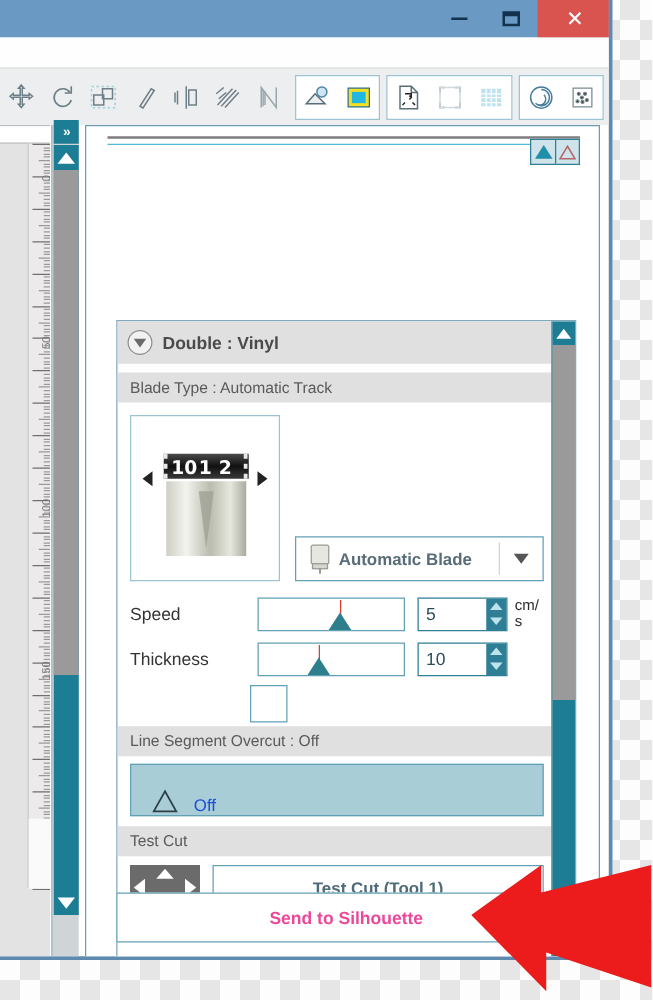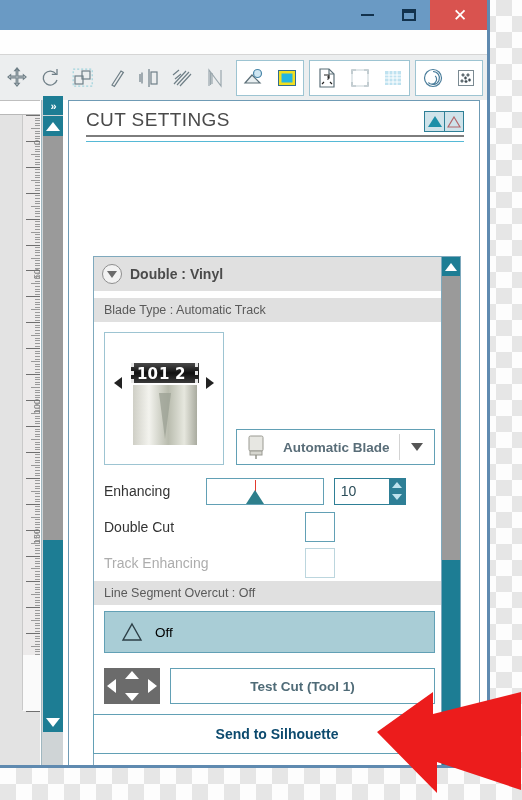--- a/index.html
+++ b/index.html
@@ -178,21 +178,21 @@
   .arrow-r{ right:9px; width:0;height:0;border-top:6px solid transparent;border-bottom:6px solid transparent;border-left:8px solid #222; }
   #blade-right{ flex:1; display:flex; flex-direction:column; }
   #blade-desc{
     font-size:11.5px; color:#333; line-height:1.45;
     text-align:justify; padding-right:2px;
   }
   #blade-select{
     margin-top:auto; height:36px; border:1px solid #62a0b5; background:#fff;
     display:flex; align-items:center; padding-left:8px;
   }
-  #blade-select .lbl{ font-size:13.5px; color:#596d78; font-weight:bold; margin-left:16px; }
+  #blade-select .lbl{ font-size:13.5px; color:#596d78; font-weight:bold; margin-left:4px; }
   #blade-select .divider{ margin-left:auto; width:1px; height:26px; background:#d3d3d3; }
   #blade-select .caret{ width:34px; display:flex; align-items:center; justify-content:center; }
   .caret-dn{ width:0;height:0;border-left:6px solid transparent;border-right:6px solid transparent;border-top:8px solid #555;}
 
   .ctrl-row{ display:flex; align-items:center; padding:3px 8px 3px 10px; height:36px; }
   .ctrl-label{ width:105px; font-size:14px; color:#333; }
   .ctrl-label.dim{ color:#adadad; }
   .slider{
     width:118px; height:27px; border:1px solid #62a0b5; background:#fff;
     position:relative; flex:none;
@@ -209,41 +209,41 @@
     display:flex; flex-direction:column; align-items:center; justify-content:space-around; }
   .sp-u{ width:0;height:0;border-left:5px solid transparent;border-right:5px solid transparent;border-bottom:6px solid #bfe3ee;}
   .sp-d{ width:0;height:0;border-left:5px solid transparent;border-right:5px solid transparent;border-top:6px solid #bfe3ee;}
   .unit{ margin-left:6px; font-size:12px; color:#2b2b2b; line-height:1.05; width:24px; }
   .chk{ width:30px; height:30px; border:1px solid #62a0b5; background:#fff; margin-left:24px; }
   .chk.dim{ border-color:#bcd6de; }
 
   #overcut-row{ display:flex; padding:6px 8px 8px 10px; gap:0; }
   .ocbtn{
     flex:1; height:42px; border:1px solid #62a0b5; background:#fff;
-    display:flex; align-items:center; gap:10px; padding-left:14px;
-    font-size:13.5px; color:#000000;
+    display:flex; align-items:flex-end; gap:10px; padding-left:14px;
+    font-size:13.5px; color:#1d4ed8;
   }
   .ocbtn.active{ background:#a9cdd6; }
   .ocbtn + .ocbtn{ border-left:none; }
 
   #testcut-row{ display:flex; padding:7px 8px 8px 10px; gap:10px; align-items:center; }
   #pad{
     width:56px; height:36px; background:#6b6b6b; flex:none;
     position:relative;
   }
   #testcut-btn{
     flex:1; height:36px; border:1px solid #62a0b5; background:#fff;
     display:flex; align-items:center; justify-content:center;
     font-size:13.5px; color:#4f6b77; font-weight:bold;
   }
   #send-btn{
     position:absolute; left:24px; bottom:13px; width:368px; height:40px;
     border:1px solid #62a0b5; background:#ffffff;
     display:flex; align-items:center; justify-content:center;
-    font-size:14px; color:#0c4a6e; font-weight:bold;
+    font-size:14px; color:#ec4899; font-weight:bold;
   }
   
   #red-arrow{ position:absolute; left:375px; top:690px; width:147px; height:105px; }
 </style>
 </head>
 <body>
 
 <div id="backdrop"></div>
 
 <div id="window">
@@ -628,21 +628,20 @@
       <span class="tri-up"></span>
     </div>
     <div class="sbtn down">
       <span class="tri-down"></span>
     </div>
   </div>
 
   <div id="panel">
 
     <div id="panel-header">
-      <div id="panel-title">CUT SETTINGS</div>
       <div id="title-rule"></div>
       <div id="title-rule2"></div>
       <div id="hdr-btns">
         <div class="hbtn">
           <span class="tri-solid"></span>
         </div>
         <div class="hbtn">
           <svg width="14" height="12" viewBox="0 0 14 12">
             <path d="M7 1l6 10H1z" fill="none" stroke="#b4666a" stroke-width="1.2"></path>
           </svg>
@@ -711,57 +710,68 @@
               </svg>
               <span class="lbl">Automatic Blade</span>
               <span class="divider"></span>
               <span class="caret">
                   <span class="caret-dn"></span>
                 </span>
             </div>
           </div>
         </div>
 
-
         <div class="ctrl-row">
-          <span class="ctrl-label">Enhancing</span>
+          <span class="ctrl-label">Speed</span>
+          <div class="slider">
+            <span class="redline" style="left:56%"></span>
+            <span class="knob" style="left:calc(56% - 9px)"></span>
+          </div>
+          <div class="numbox">
+            <span class="val">5</span>
+            <span class="spin">
+              <span class="sp-u"></span>
+              <span class="sp-d"></span>
+            </span>
+          </div>
+          <span class="unit">cm/ s</span>
+        </div>
+
+        <div class="ctrl-row">
+          <span class="ctrl-label">Thickness</span>
           <div class="slider">
             <span class="redline" style="left:42%"></span>
             <span class="knob" style="left:calc(42% - 9px)"></span>
           </div>
           <div class="numbox">
             <span class="val">10</span>
             <span class="spin">
               <span class="sp-u"></span>
               <span class="sp-d"></span>
             </span>
           </div>
           <span class="unit"></span>
         </div>
 
         <div class="ctrl-row">
-          <span class="ctrl-label">Double Cut</span>
           <span class="chk" style="margin-left:96px"></span>
         </div>
 
-        <div class="ctrl-row">
-          <span class="ctrl-label dim" style="width:150px">Track Enhancing</span>
-          <span class="chk dim" style="margin-left:51px"></span>
-        </div>
 
         <div class="sec-bar">Line Segment Overcut : Off</div>
         <div id="overcut-row">
           <div class="ocbtn active">
             <svg width="26" height="22" viewBox="0 0 26 22">
               <path d="M13 3l9 16H4z" fill="none" stroke="#2c3f47" stroke-width="1.4"></path>
             </svg>
             <span>Off</span>
           </div>
         </div>
 
+        <div class="sec-bar">Test Cut</div>
         <div id="testcut-row">
           <div id="pad">
             <svg width="56" height="36" viewBox="0 0 56 36">
               <path d="M28 3l7 8H21z" fill="#fff"></path>
               <path d="M28 33l7-8H21z" fill="#fff"></path>
               <path d="M3 18l9-7v14z" fill="#fff"></path>
               <path d="M53 18l-9-7v14z" fill="#fff"></path>
             </svg>
           </div>
           <div id="testcut-btn">

